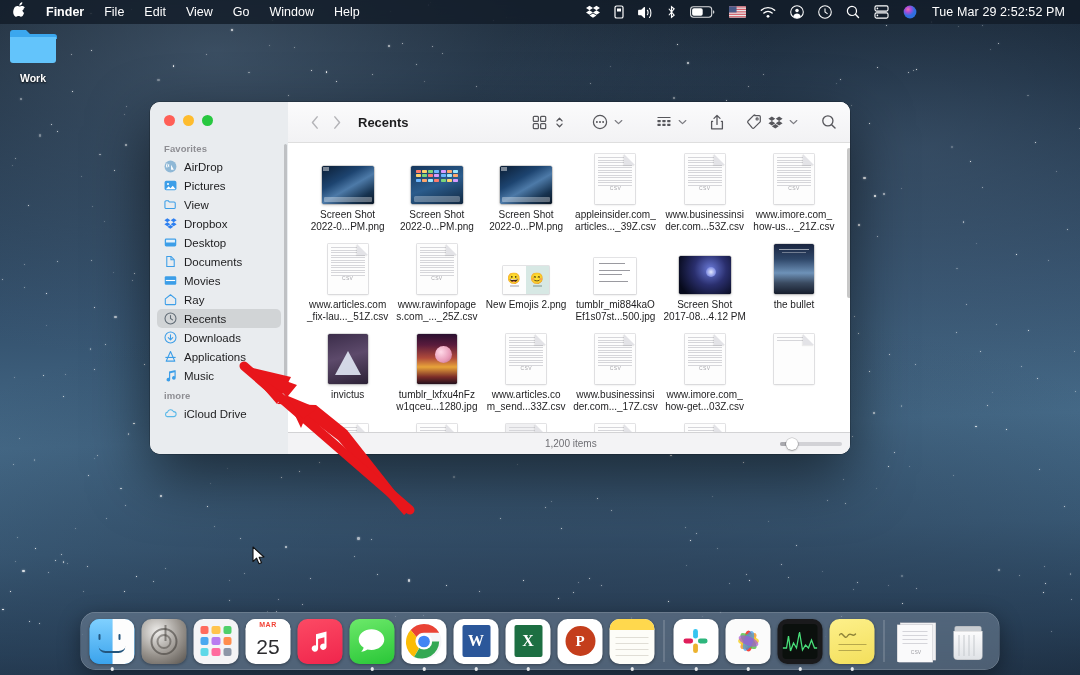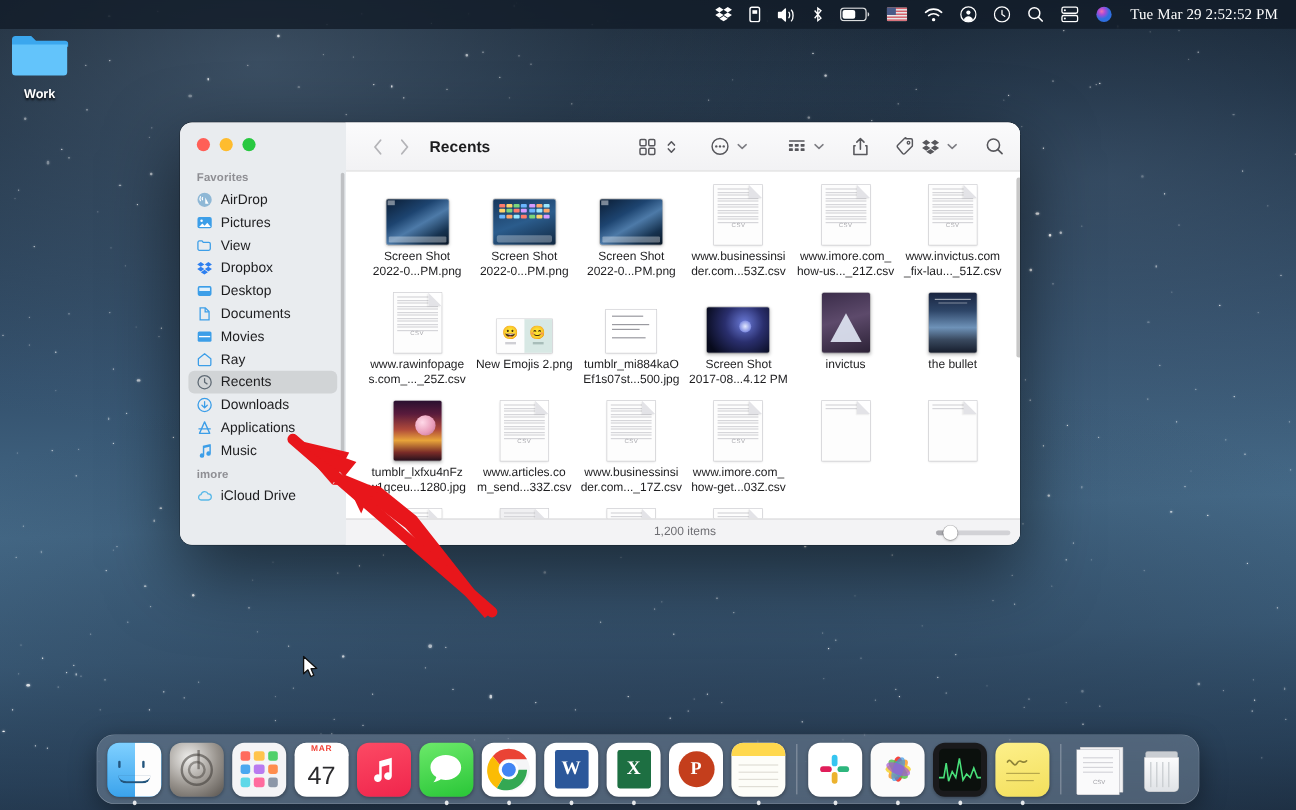--- a/index.html
+++ b/index.html
@@ -31,21 +31,21 @@
     z-index:40;
   }
   .menubar .left { display:flex; align-items:center; gap:0; padding-left:9px; }
   .menubar .mi { padding:0 10px; line-height:24px; white-space:nowrap; }
   .menubar .mi.apple { padding:0 10px 0 4px; font-size:14px; }
   .menubar .mi.bold { font-weight:bold; }
   .menubar .right {
     margin-left:auto; display:flex; align-items:center; gap:0; padding-right:11px;
   }
   .menubar .st { padding:0 7px; display:flex; align-items:center; height:24px; }
-  .menubar .clock { padding:0 4px 0 8px; font-size:12.5px; letter-spacing:.1px; white-space:nowrap;font-family:Liberation Serif, serif; }
+  .menubar .clock { padding:0 4px 0 8px; font-size:12.5px; letter-spacing:.1px; white-space:nowrap; }
 
   
   .desk-icon {
     position:absolute; left:5px; top:27px; width:56px;
     display:flex; flex-direction:column; align-items:center; gap:3px; z-index:5;
   }
   .desk-icon .lbl {
     color:#fff; font-size:10.5px; font-weight:bold;
     text-shadow:0 1px 2px rgba(0,0,0,.85); line-height:12px;
   }
@@ -597,20 +597,34 @@
     <i style="left:804.9px;top:284.0px;width:1px;height:1px;opacity:0.91"></i>
     <i style="left:551.0px;top:500.7px;width:1px;height:1px;opacity:0.38"></i>
     <i style="left:132.2px;top:280.1px;width:1px;height:1px;opacity:0.47"></i>
     <i style="left:781.1px;top:563.9px;width:1px;height:1px;opacity:0.70"></i>
     <i style="left:499.8px;top:517.9px;width:1.6px;height:1.6px;opacity:0.66"></i>
     <i style="left:91.1px;top:260.0px;width:1px;height:1px;opacity:0.58"></i>
     <i style="left:702.0px;top:616.0px;width:1px;height:1px;opacity:0.53"></i>
   </div>
 
 <div class="menubar">
+  <div class="left">
+    <div class="mi apple">
+      <svg width="13" height="15" viewBox="0 0 14 17">
+          <path fill="#fff" d="M11.3 9.1c0-2 1.6-2.9 1.7-3-1-1.4-2.4-1.6-2.9-1.6-1.2-.1-2.4.7-3 .7s-1.6-.7-2.6-.7c-1.3 0-2.6.8-3.3 2C-.2 9-.7 12.6.7 14.6c.7 1 1.5 2.1 2.6 2.1 1 0 1.4-.7 2.7-.7s1.6.7 2.7.6c1.1 0 1.8-1 2.5-2 .8-1.2 1.1-2.3 1.1-2.3s-2-.8-2-3.2zM9.3 2.9c.6-.7 1-1.7.9-2.7-.8 0-1.9.6-2.5 1.3-.5.6-1 1.6-.9 2.6.9.1 1.9-.5 2.5-1.2z"></path>
+        </svg>
+    </div>
+    <div class="mi bold">Finder</div>
+    <div class="mi">File</div>
+    <div class="mi">Edit</div>
+    <div class="mi">View</div>
+    <div class="mi">Go</div>
+    <div class="mi">Window</div>
+    <div class="mi">Help</div>
+  </div>
 
   <div class="right">
     <div class="st">
       <svg width="14" height="14" viewBox="0 0 16 16">
           <path fill="#fff" d="M4.2 1L0 3.7l4.2 2.7L8.4 3.7 4.2 1zm8.4 0L8.4 3.7l4.2 2.7L16.8 3.7 12.6 1zM0 9.1l4.2 2.7 4.2-2.7-4.2-2.7L0 9.1zm12.6-2.7L8.4 9.1l4.2 2.7 4.2-2.7-4.2-2.7zM4.2 12.7l4.2 2.7 4.2-2.7-4.2-2.6-4.2 2.6z" transform="scale(.95)"></path>
         </svg>
     </div>
     <div class="st">
       <svg width="10" height="14" viewBox="0 0 10 14">
           <rect x="1" y="1" width="8" height="12" rx="1.6" fill="none" stroke="#fff" stroke-width="1.2"></rect>
@@ -1018,21 +1032,20 @@
             <div style="position:absolute;left:1px;top:1px;width:6px;height:4px;background:rgba(255,255,255,.45)"></div>
             <div style="position:absolute;left:2px;right:2px;bottom:2px;height:5px;background:rgba(255,255,255,.35);border-radius:1px"></div>
           </div>
         </div>
         <div class="cap">
           <span>Screen Shot</span>
             <span>2022-0...PM.png</span>
         </div>
       </div>
 
-
       <div class="cell">
         <div class="thumb">
           <div class="doc">
             <div class="lines">
                 <i></i>
                 <i></i>
                 <i></i>
                 <i></i>
                 <i></i>
                 <i></i>
@@ -1040,25 +1053,24 @@
                 <i></i>
                 <i></i>
                 <i></i>
                 <i></i>
                 <i></i>
               </div>
             <div class="tag">CSV</div>
           </div>
         </div>
         <div class="cap">
-          <span>www.businessinsi</span>
-            <span>der.com...53Z.csv</span>
-        </div>
-      </div>
-
+          <span>appleinsider.com_</span>
+            <span>articles..._39Z.csv</span>
+        </div>
+      </div>
 
       <div class="cell">
         <div class="thumb">
           <div class="doc">
             <div class="lines">
                 <i></i>
                 <i></i>
                 <i></i>
                 <i></i>
                 <i></i>
@@ -1067,24 +1079,25 @@
                 <i></i>
                 <i></i>
                 <i></i>
                 <i></i>
                 <i></i>
               </div>
             <div class="tag">CSV</div>
           </div>
         </div>
         <div class="cap">
-          <span>www.imore.com_</span>
-            <span>how-us..._21Z.csv</span>
-        </div>
-      </div>
+          <span>www.businessinsi</span>
+            <span>der.com...53Z.csv</span>
+        </div>
+      </div>
+
 
       <div class="cell">
         <div class="thumb">
           <div class="doc">
             <div class="lines">
                 <i></i>
                 <i></i>
                 <i></i>
                 <i></i>
                 <i></i>
@@ -1093,21 +1106,47 @@
                 <i></i>
                 <i></i>
                 <i></i>
                 <i></i>
                 <i></i>
               </div>
             <div class="tag">CSV</div>
           </div>
         </div>
         <div class="cap">
-          <span>www.invictus.com</span>
+          <span>www.imore.com_</span>
+            <span>how-us..._21Z.csv</span>
+        </div>
+      </div>
+
+      <div class="cell">
+        <div class="thumb">
+          <div class="doc">
+            <div class="lines">
+                <i></i>
+                <i></i>
+                <i></i>
+                <i></i>
+                <i></i>
+                <i></i>
+                <i></i>
+                <i></i>
+                <i></i>
+                <i></i>
+                <i></i>
+                <i></i>
+              </div>
+            <div class="tag">CSV</div>
+          </div>
+        </div>
+        <div class="cap">
+          <span>www.articles.com</span>
             <span>_fix-lau..._51Z.csv</span>
         </div>
       </div>
 
       <div class="cell">
         <div class="thumb">
           <div class="doc">
             <div class="lines">
                 <i></i>
                 <i></i>
@@ -1176,39 +1215,39 @@
           </div>
         </div>
         <div class="cap">
           <span>Screen Shot</span>
             <span>2017-08...4.12 PM</span>
         </div>
       </div>
 
       <div class="cell">
         <div class="thumb">
-          <div class="img-th" style="background:linear-gradient(165deg,#3b2d4a,#5d4a6b 45%,#2c2236)">
-            <div style="position:absolute;left:50%;top:58%;transform:translate(-50%,-50%);width:0;height:0;border-left:13px solid transparent;border-right:13px solid transparent;border-bottom:24px solid rgba(225,232,245,.9)"></div>
-          </div>
-        </div>
-        <div class="cap">
-          <span>invictus</span>
-            <span></span>
-        </div>
-      </div>
-
-      <div class="cell">
-        <div class="thumb">
           <div class="img-th" style="background:linear-gradient(180deg,#1a2540 0%,#2e4668 30%,#6e92b8 58%,#3a4a60 78%,#161d2c 100%)">
             <div style="position:absolute;left:5px;right:5px;top:5px;height:1px;background:rgba(255,255,255,.55)"></div>
             <div style="position:absolute;left:8px;right:8px;top:8px;height:1px;background:rgba(255,255,255,.35)"></div>
           </div>
         </div>
         <div class="cap">
           <span>the bullet</span>
+            <span></span>
+        </div>
+      </div>
+
+      <div class="cell">
+        <div class="thumb">
+          <div class="img-th" style="background:linear-gradient(165deg,#3b2d4a,#5d4a6b 45%,#2c2236)">
+            <div style="position:absolute;left:50%;top:58%;transform:translate(-50%,-50%);width:0;height:0;border-left:13px solid transparent;border-right:13px solid transparent;border-bottom:24px solid rgba(225,232,245,.9)"></div>
+          </div>
+        </div>
+        <div class="cap">
+          <span>invictus</span>
             <span></span>
         </div>
       </div>
 
       <div class="cell">
         <div class="thumb">
           <div class="img-th" style="background:linear-gradient(180deg,#2a1030 0%,#5a1b3c 22%,#b04a3a 48%,#e8a43a 66%,#7a2c28 86%,#24101c 100%)">
             <div style="position:absolute;left:46%;top:24%;width:17px;height:17px;border-radius:50%;background:radial-gradient(circle at 35% 35%,#ffd9e8,#e89ab8 60%,#b06a86)"></div>
           </div>
         </div>
@@ -1414,21 +1453,21 @@
         <i style="background:#ff8d4d;border-radius:2px"></i>
       <i style="background:#5ed8e8;border-radius:2px"></i>
         <i style="background:#ff6b9e;border-radius:2px"></i>
         <i style="background:#8d97a8;border-radius:2px"></i>
     </div>
   </div>
 
   <div class="dkw">
     <div class="dk" style="background:#fff;display:flex;flex-direction:column">
       <div style="height:11px;background:#fff;color:#f24236;font-size:7px;font-weight:bold;display:flex;align-items:center;justify-content:center;letter-spacing:.5px">MAR</div>
-      <div style="flex:1;display:flex;align-items:center;justify-content:center;color:#2b2b2e;font-size:21px;font-weight:300;line-height:1">47</div>
+      <div style="flex:1;display:flex;align-items:center;justify-content:center;color:#2b2b2e;font-size:21px;font-weight:300;line-height:1">25</div>
     </div>
   </div>
 
   <div class="dkw">
     <div class="dk" style="background:linear-gradient(165deg,#fc4a64,#f0254c)">
       <svg width="22" height="22" viewBox="0 0 22 22" style="position:absolute;left:11px;top:11px">
           <path fill="#fff" d="M18 1.5L7.5 4.3v11.2a3.2 3.2 0 1 0 2.1 3v-9.6l6.3-1.7v6.5a3.2 3.2 0 1 0 2.1 3V1.5z"></path>
         </svg>
     </div>
   </div>

